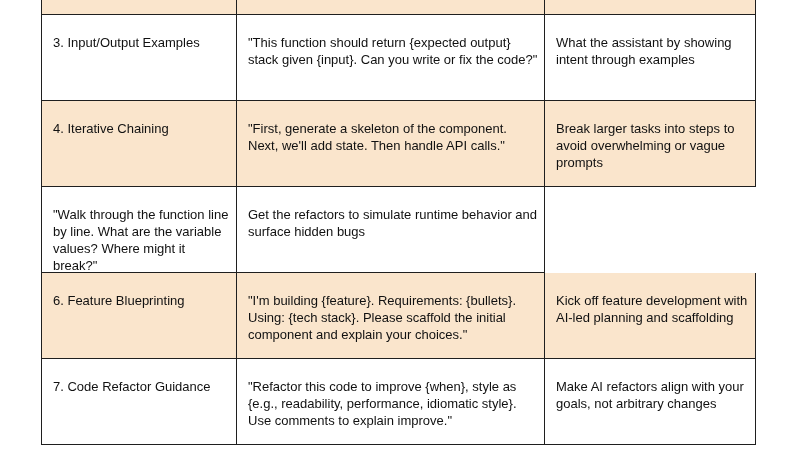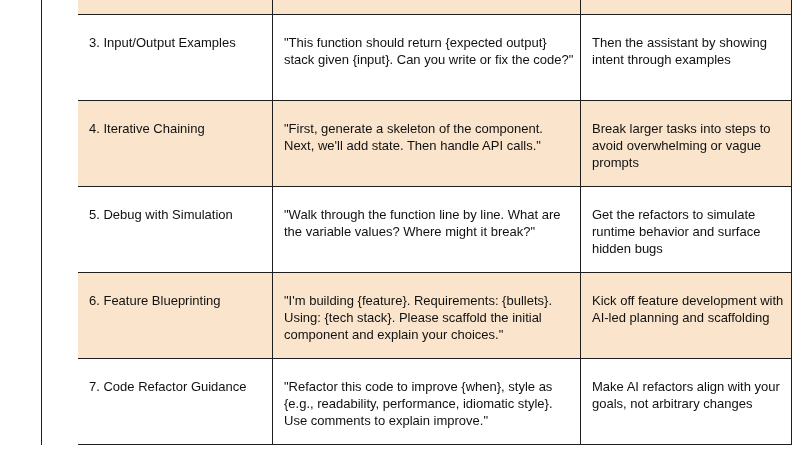--- a/index.html
+++ b/index.html
@@ -14,21 +14,20 @@
     height: 450px;
     overflow: hidden;
     background: var(--page-bg, #ffffff);
   }
   .ptable {
     position: absolute;
     left: 41px;
     top: 0;
     border-left: 1.5px solid var(--border-color, #1f1f1f);
     box-sizing: border-box;
-    padding-left: 36px;
   }
   .trow {
     display: grid;
     grid-template-columns: var(--col1, 195px) var(--col2, 308px) var(--col3, 211px);
     height: 86px;
     box-sizing: border-box;
   }
   .trow.partial { height: 15px; }
   .cell {
     box-sizing: border-box;
@@ -59,38 +58,35 @@
     </div>
 
   <div class="trow plain">
     <div class="cell">
       <span class="cell-text">3. Input/Output Examples</span>
     </div>
     <div class="cell">
       <span class="cell-text"><span class="seg">"This function should return </span><span class="seg bold">{expected output}</span><span class="seg"> stack given </span><span class="seg bold">{input}</span><span class="seg">. Can you write or fix the code?"</span></span>
     </div>
     <div class="cell">
-      <span class="cell-text">Then the assistant by showing intent through examples</span>
+      <span class="cell-text">What the assistant by showing intent through examples</span>
     </div>
   </div>
       <div class="trow shaded">
     <div class="cell">
       <span class="cell-text">4. Iterative Chaining</span>
     </div>
     <div class="cell">
       <span class="cell-text"><span class="seg">"First, generate a skeleton of the component. Next, we'll add state. Then handle API calls."</span></span>
     </div>
     <div class="cell">
       <span class="cell-text">Break larger tasks into steps to avoid overwhelming or vague prompts</span>
     </div>
   </div>
       <div class="trow plain">
-    <div class="cell">
-      <span class="cell-text">5. Debug with Simulation</span>
-    </div>
     <div class="cell">
       <span class="cell-text"><span class="seg">"Walk through the function line by line. What are the variable values? Where might it break?"</span></span>
     </div>
     <div class="cell">
       <span class="cell-text">Get the refactors to simulate runtime behavior and surface hidden bugs</span>
     </div>
   </div>
       <div class="trow shaded">
     <div class="cell">
       <span class="cell-text">6. Feature Blueprinting</span>

